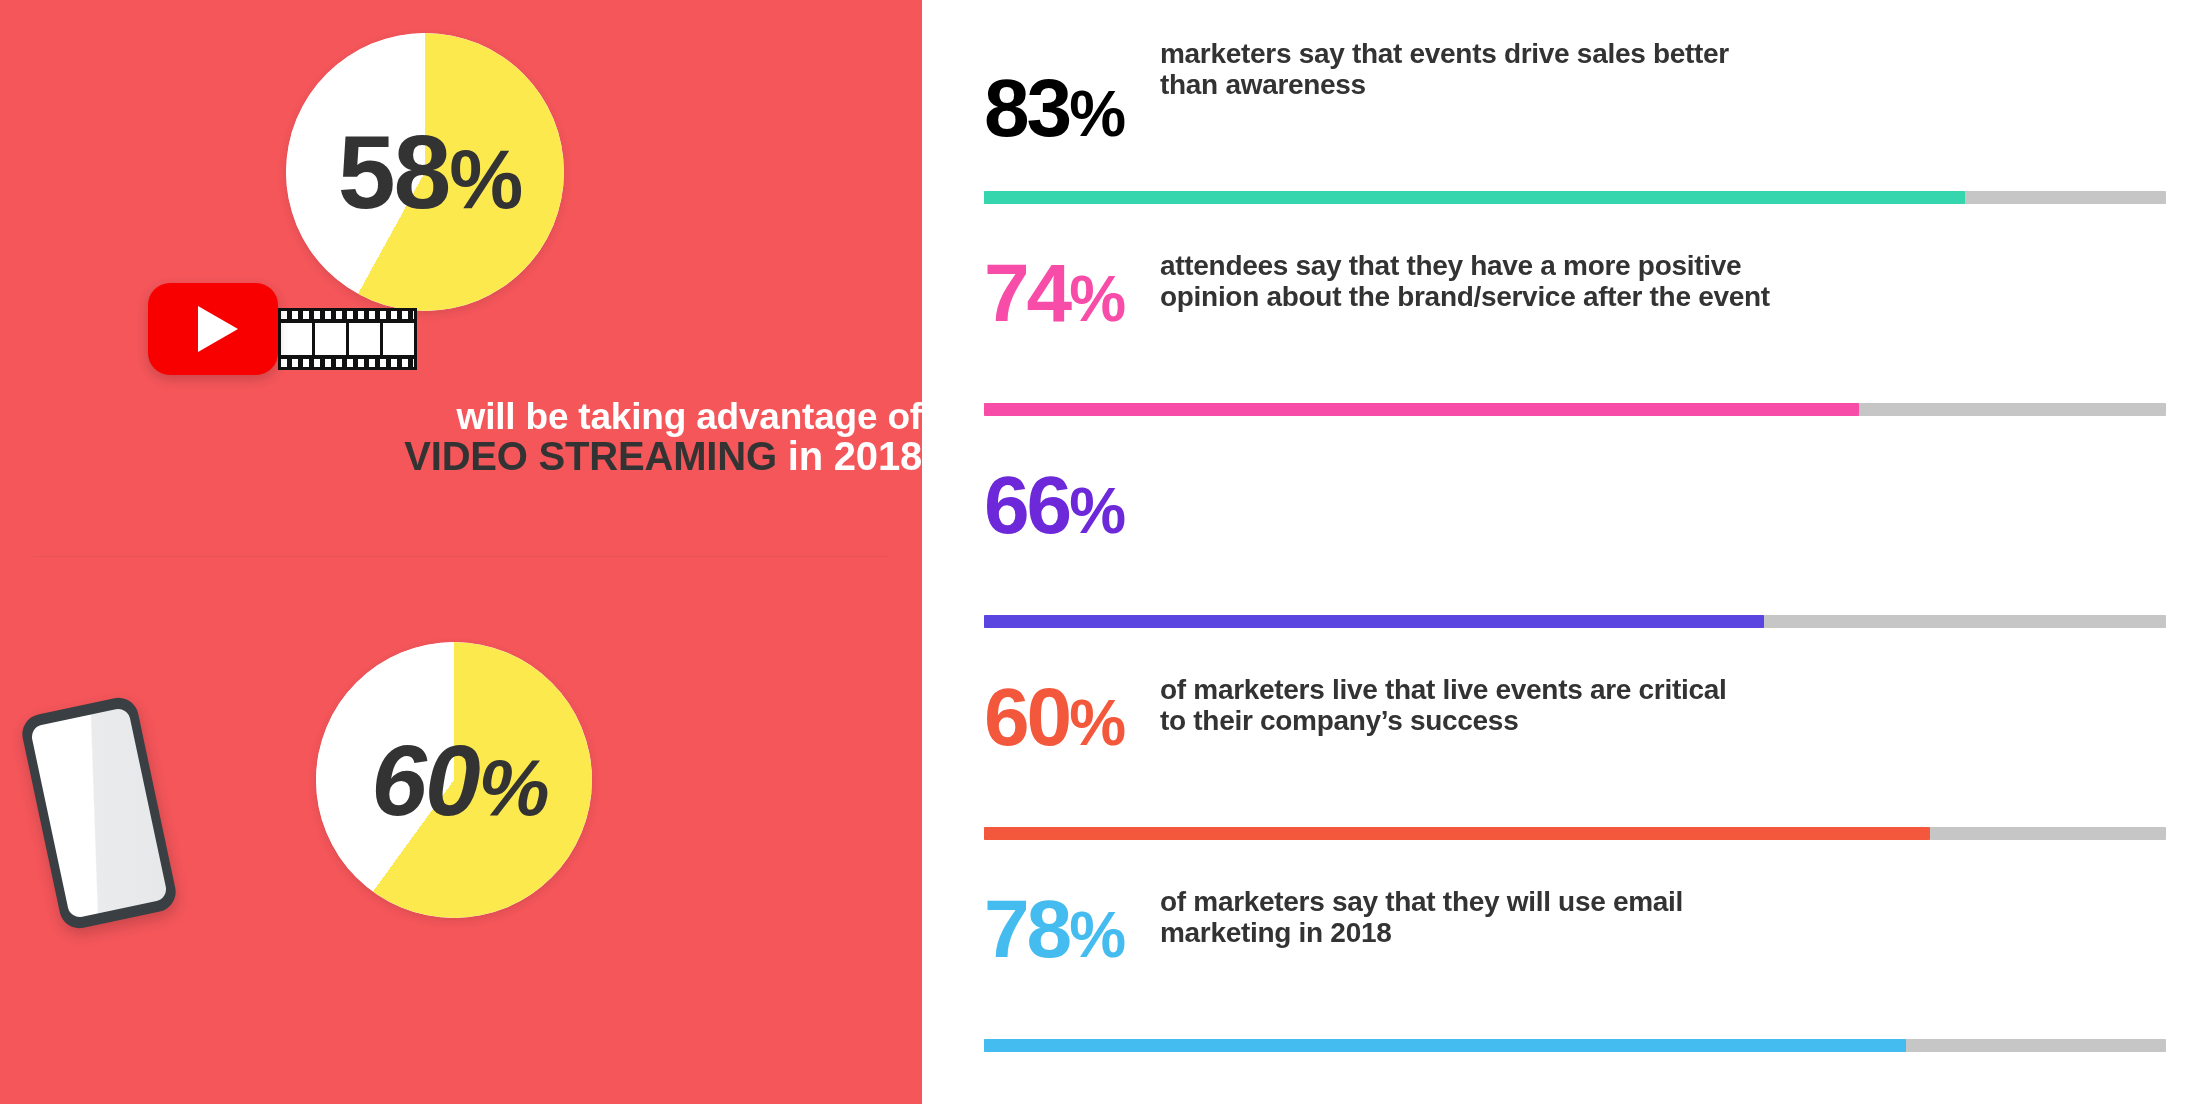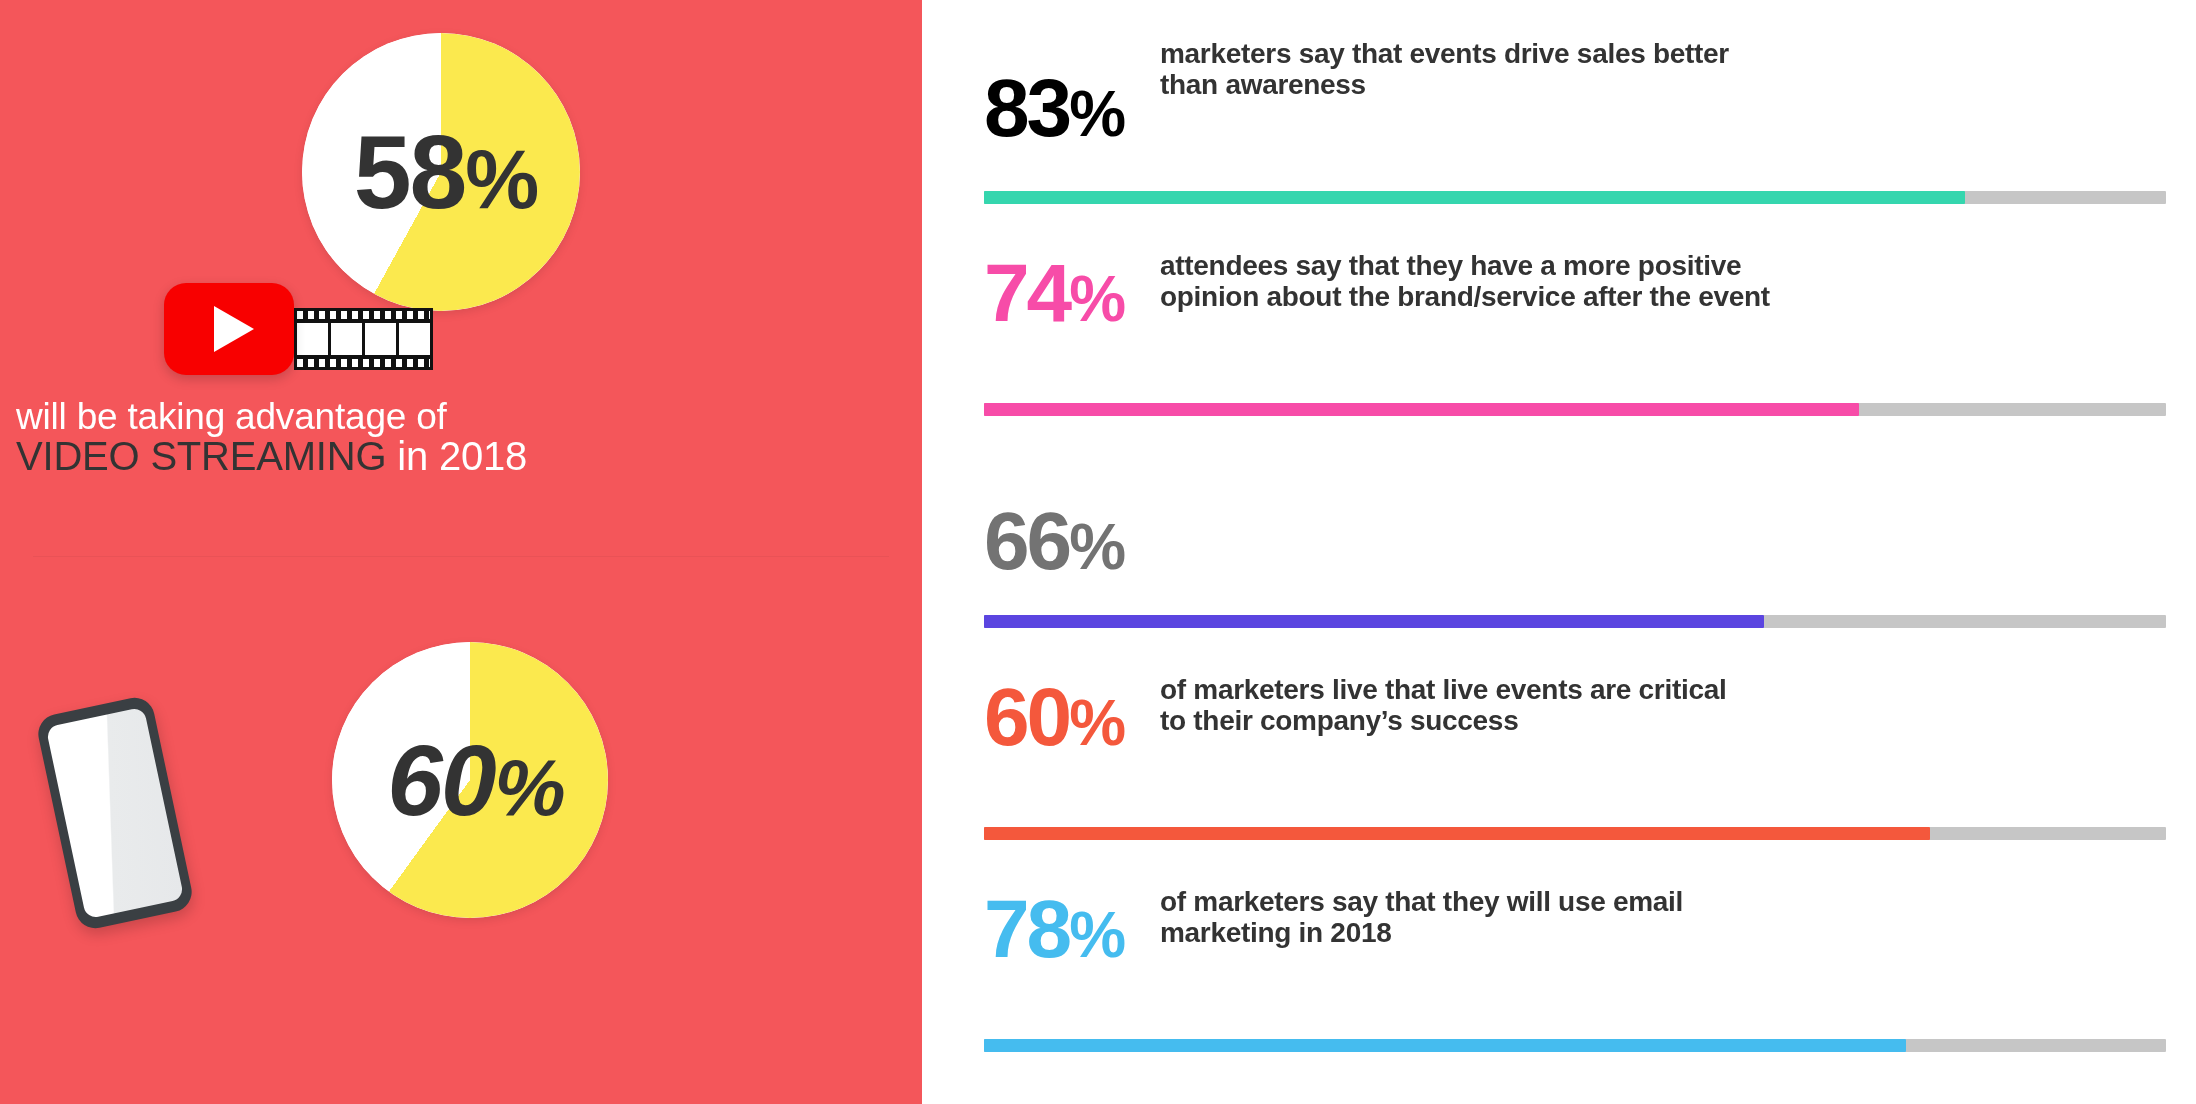--- a/index.html
+++ b/index.html
@@ -12,21 +12,21 @@
   .page{position:relative;width:2196px;height:1104px;display:flex;}
 
   
   .left-panel{
     position:relative;
     width:922px;height:1104px;
     background:#F4565A;
     flex:0 0 922px;
   }
 
-  .pie-block{position:absolute;left:16px;width:922px;}
+  .pie-block{position:absolute;left:0;width:922px;}
   .pie-block.top{top:0;height:556px;}
   .pie-block.bottom{top:556px;height:548px;font-style:italic;}
 
   
   .pie-wrap{position:absolute;}
   .pie-wrap.top{left:286px;top:33px;width:278px;height:278px;}
   .pie-wrap.bottom{left:316px;top:86px;width:276px;height:276px;}
 
   .pie{
     position:absolute;inset:0;
@@ -105,23 +105,23 @@
   }
   .phone .screen{
     position:absolute;left:9px;top:11px;right:9px;bottom:11px;
     border-radius:12px;
     background:linear-gradient(100deg,#ffffff 0%,#ffffff 46%,#E9EBEC 47%,#E6E8EA 100%);
   }
 
   
   .caption{
     position:absolute;left:0;right:0;
-    text-align:left;
+    text-align:right;
     color:#ffffff;
-    font-weight:normal;
+    font-weight:bold;
     line-height:1.04;
     letter-spacing:-.2px;
     font-size:37px;
     z-index:7;
   }
   .caption.top{top:398px;}
   .caption .hl{color:#333333;}
   .caption .l2{font-size:40px;}
 
   .divider{
@@ -256,21 +256,21 @@
               <span class="ln">attendees say that they have a more positive</span>
               <span class="ln">opinion about the brand/service after the event</span>
             </div>
           </div>
           <div class="bar-track" style="background: rgb(198, 198, 198);">
             <div class="bar-fill" style="width: 74%; background: rgb(247, 76, 168);"></div>
           </div>
         </div>
         <div class="stat-row">
           <div class="stat-head">
-            <div class="stat-pct" style="color: #737373; margin-top: 36px;"><span>66</span><span class="sym">%</span></div>
+            <div class="stat-pct" style="color: #6d28d9;"><span>66</span><span class="sym">%</span></div>
           </div>
           <div class="bar-track" style="background: rgb(198, 198, 198);">
             <div class="bar-fill" style="width: 66%; background: rgb(91, 69, 224);"></div>
           </div>
         </div>
         <div class="stat-row">
           <div class="stat-head">
             <div class="stat-pct" style="color: rgb(244, 88, 60);"><span>60</span><span class="sym">%</span></div>
             <div class="stat-text">
               <span class="ln">of marketers live that live events are critical</span>

